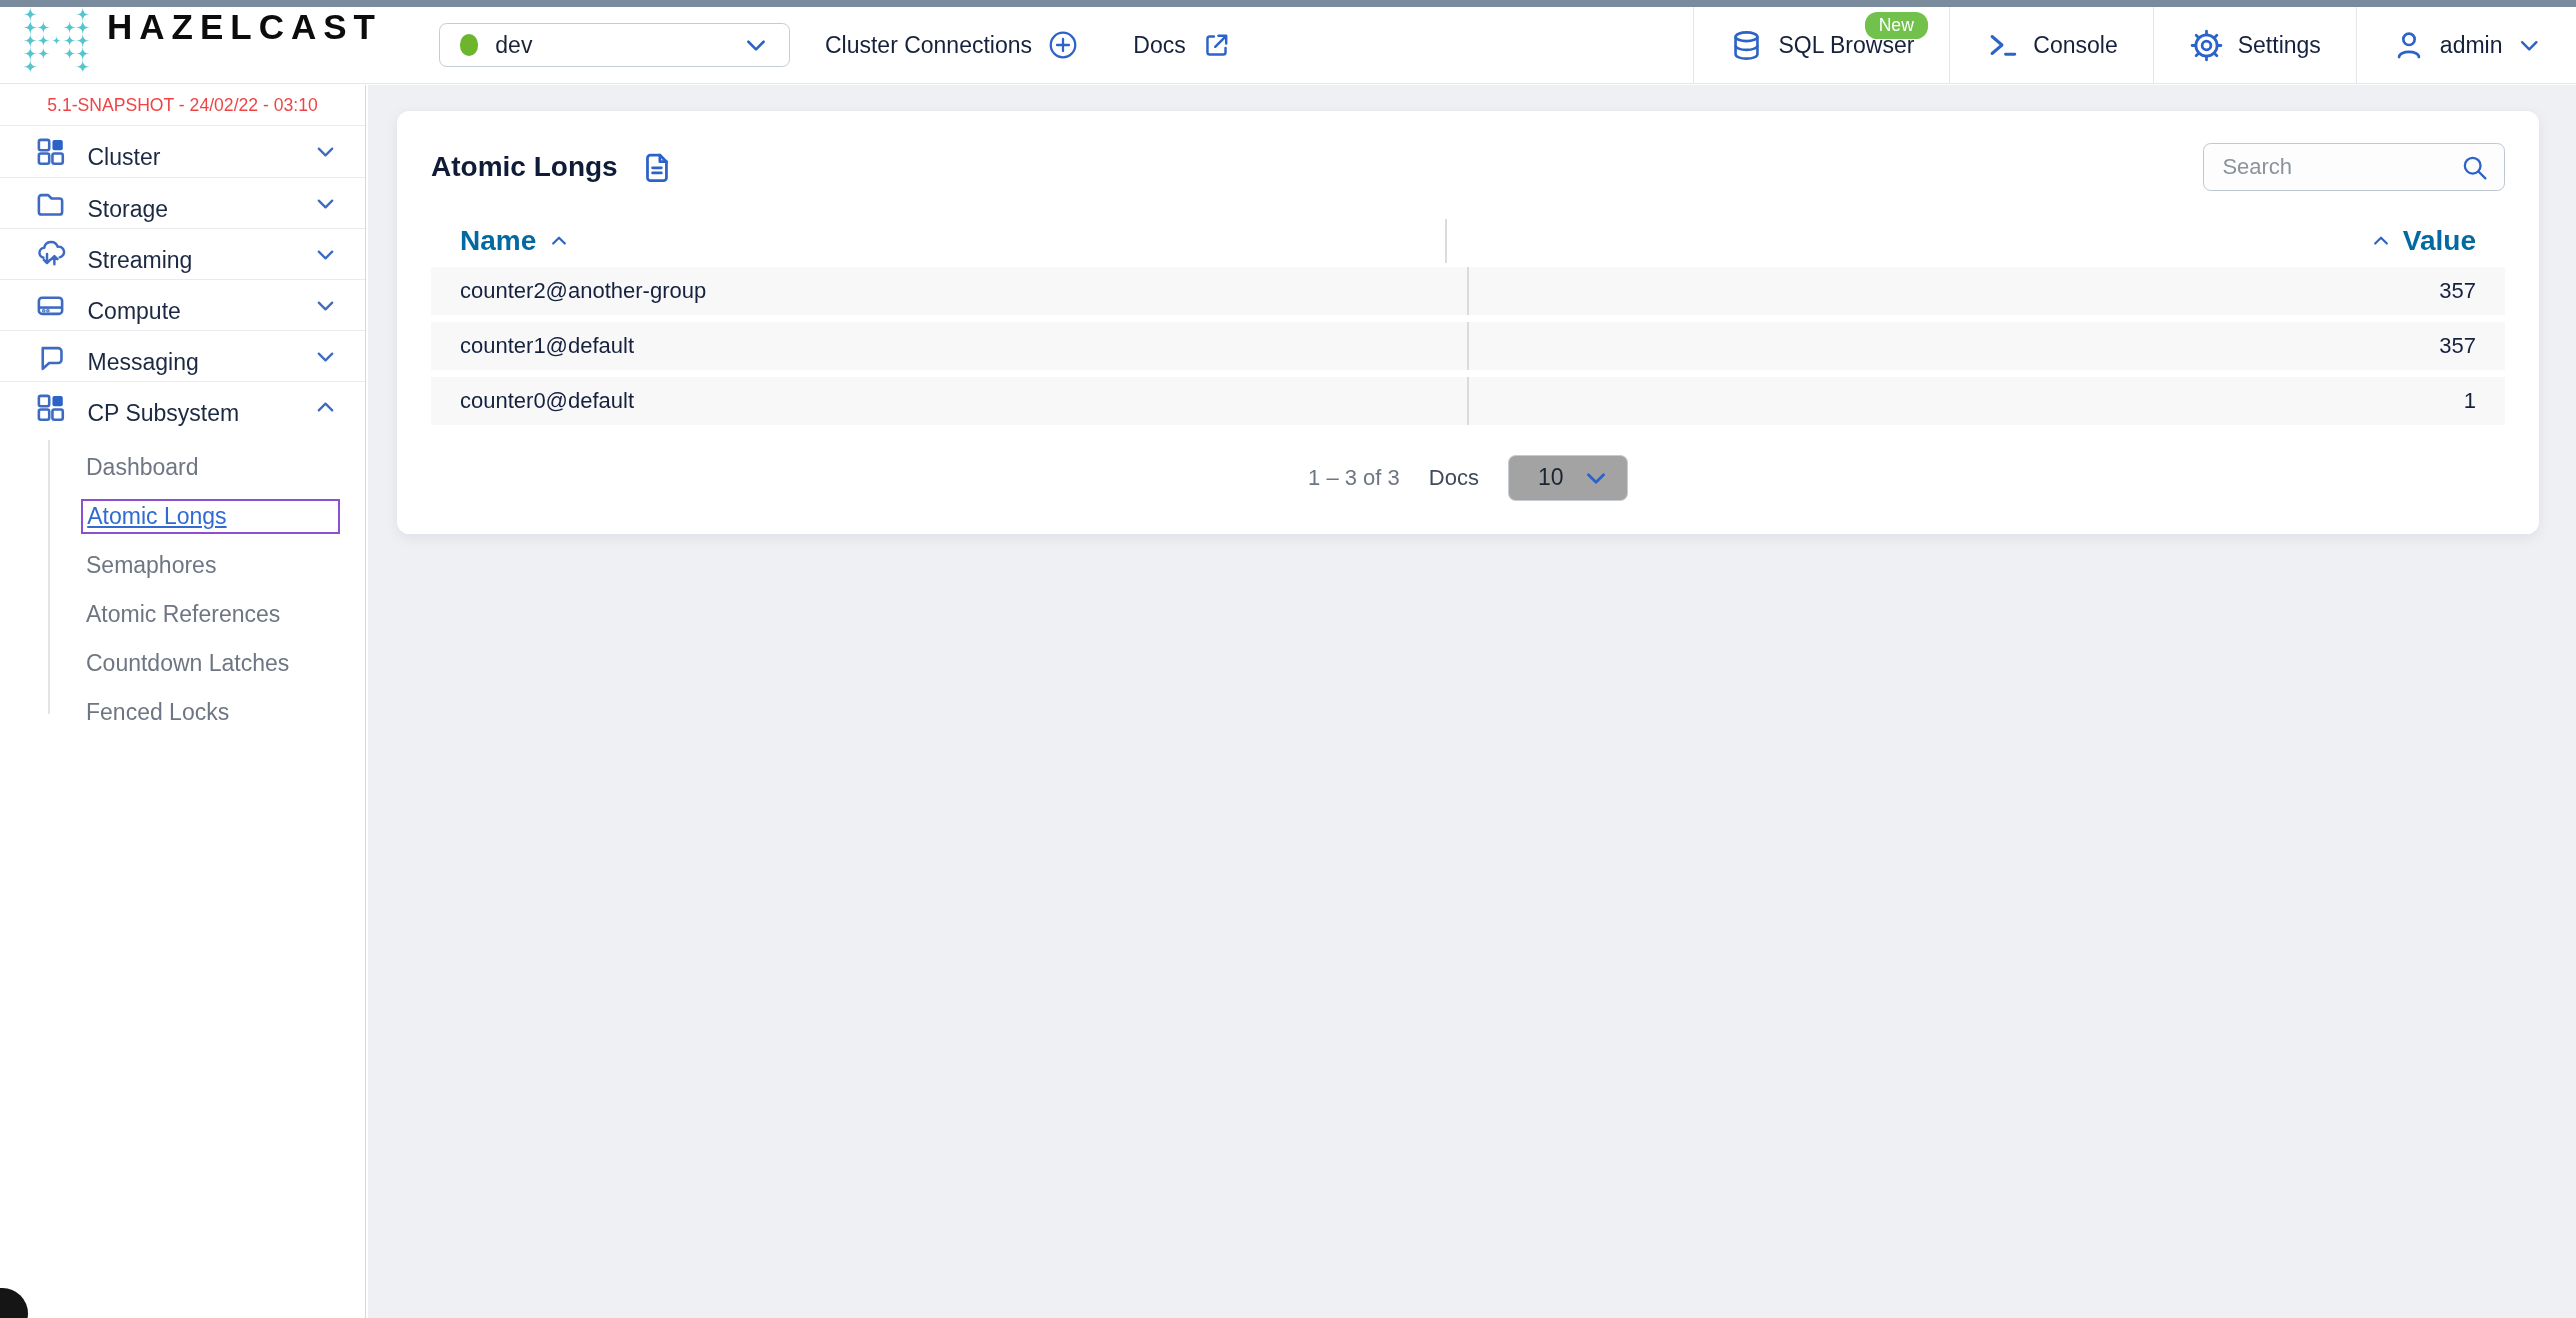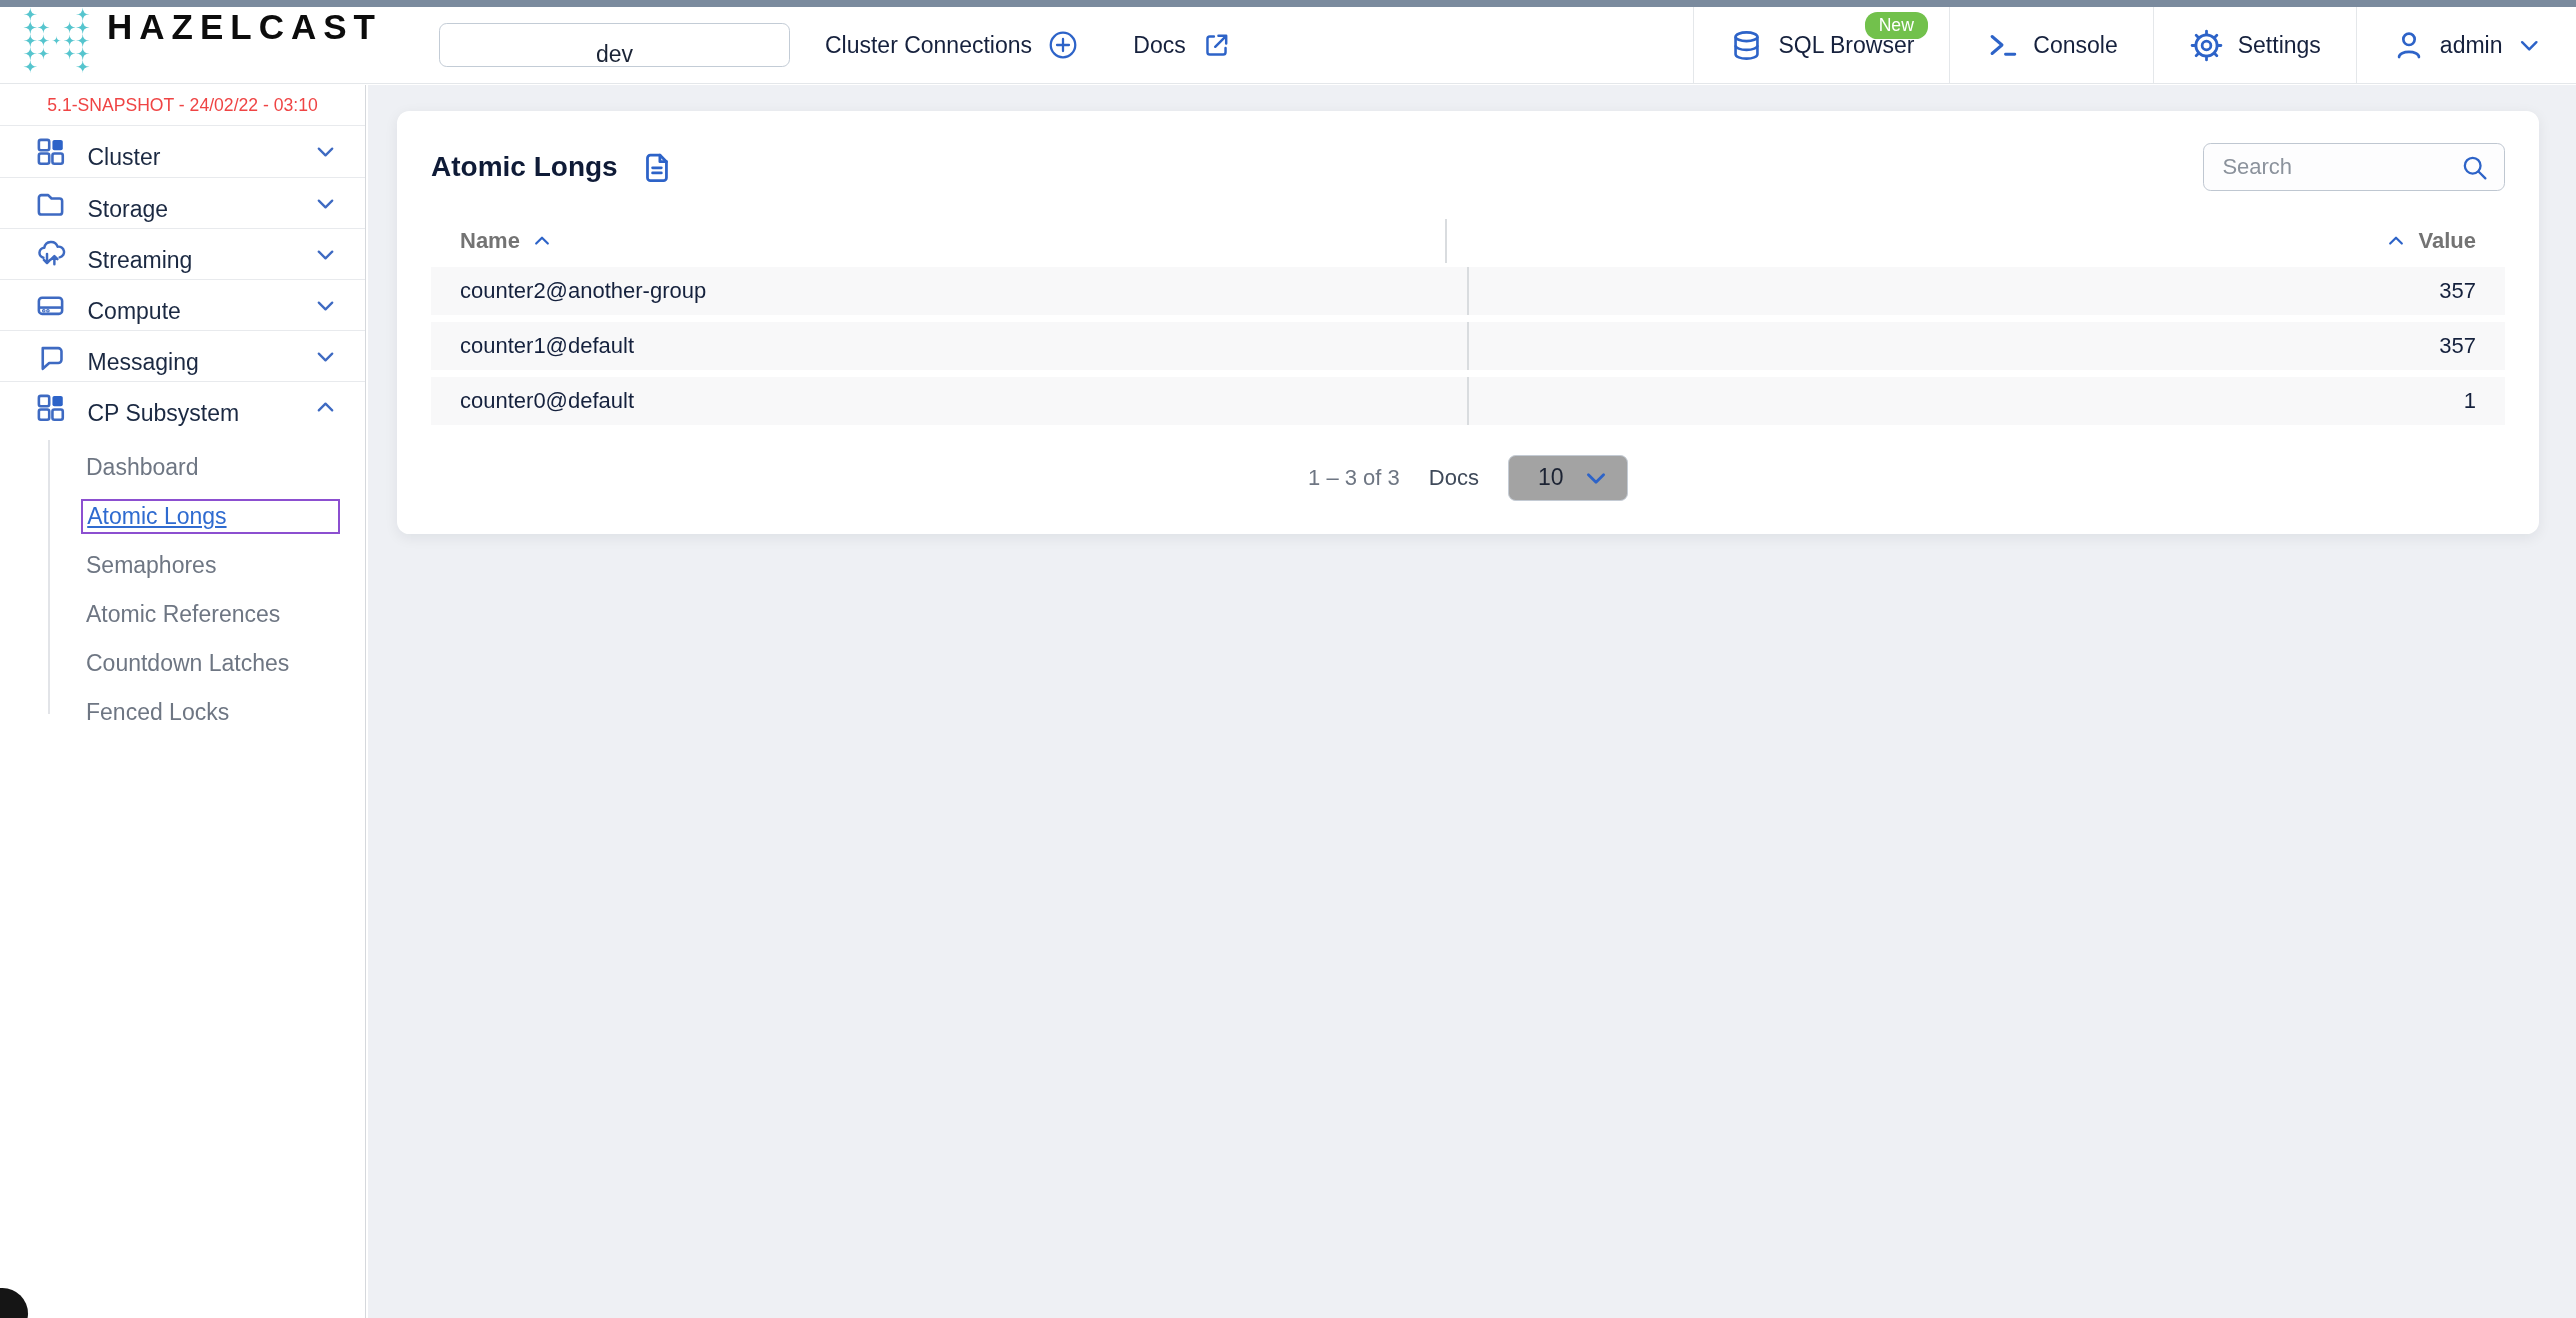--- a/index.html
+++ b/index.html
@@ -18,21 +18,21 @@
   .topbar {
     position: absolute; top: 7px; left: 0; right: 0; height: 77px;
     background: #ffffff; border-bottom: 1.5px solid #e4e7ea;
     display: flex; align-items: stretch;
   }
   .logo { display: flex; gap: 17px; margin-left: 23px; cursor: pointer; }
   .brand-text { font-size: 35px; font-weight: 600; letter-spacing: 7px; color: #0c0c0c; }
   .cluster-select {
     width: 351px; height: 44px; margin-left: 57px; align-self: center;
     border: 1.5px solid #c3ccd6; border-radius: 7.7px; background: #fff;
-    display: flex; align-items: center; padding: 0 20px; gap: 17px; cursor: pointer; flex-direction: column;
+    display: flex; align-items: center; padding: 0 20px; gap: 17px; cursor: pointer;
   }
   .status-dot { width: 18.4px; height: 21.5px; border-radius: 50%; background: #6cb52c; }
   .cluster-select .sel-label { font-size: 23px; color: #1b2436; }
   .ml-auto { margin-left: auto; }
   .top-link { display: flex; align-items: center; gap: 15.3px; font-size: 23px; color: #16213d; cursor: pointer; align-self: center; }
   .top-link.cc { margin-left: 35px; }
   .top-link.docs { margin-left: 54px; }
   .top-sections { margin-left: auto; display: flex; align-items: stretch; }
   .top-section {
     display: flex; align-items: center; gap: 14px; padding: 0 35px;
@@ -92,21 +92,21 @@
   }
   .search-box input {
     border: none; outline: none; background: transparent;
     font-size: 22px; color: #16213d; width: 100%;
     font-family: "Liberation Sans", sans-serif;
   }
   .search-box input::placeholder { color: #8b929c; }
 
   .table { padding: 0 34px; }
   .thead { display: flex; align-items: stretch; height: 44px; margin-bottom: 3.8px; }
-  .th { font-size: 22px; font-weight: 700; color: #737373; }
+  .th { font-size: 28px; font-weight: 700; color: #0369a1; }
   .th-name { flex: 1; display: flex; align-items: center; gap: 12.3px; padding-left: 29px; cursor: pointer; }
   .th-value { flex: 1; display: flex; align-items: center; justify-content: flex-end; gap: 12.3px; padding-right: 29px; border-left: 2.3px solid #d9dcdf; cursor: pointer; padding-left: 44px; }
   .trow { display: flex; align-items: stretch; height: 48px; margin-bottom: 7px; background: #f8f8f9; }
   .td-name { flex: 1; display: flex; align-items: center; padding-left: 29px; font-size: 22px; color: #15213d; }
   .td-value { flex: 1; display: flex; align-items: center; justify-content: flex-end; padding-right: 29px; font-size: 22px; color: #15213d; border-left: 2.3px solid #d9dcdf; }
 
   .pagination { display: flex; align-items: center; justify-content: center; gap: 29px; padding: 23px 0 7.7px 0; }
   .range-text { font-size: 22px; color: #6e7683; }
   .rows-label { font-size: 22px; color: #3f4a5a; }
   .rows-select {

